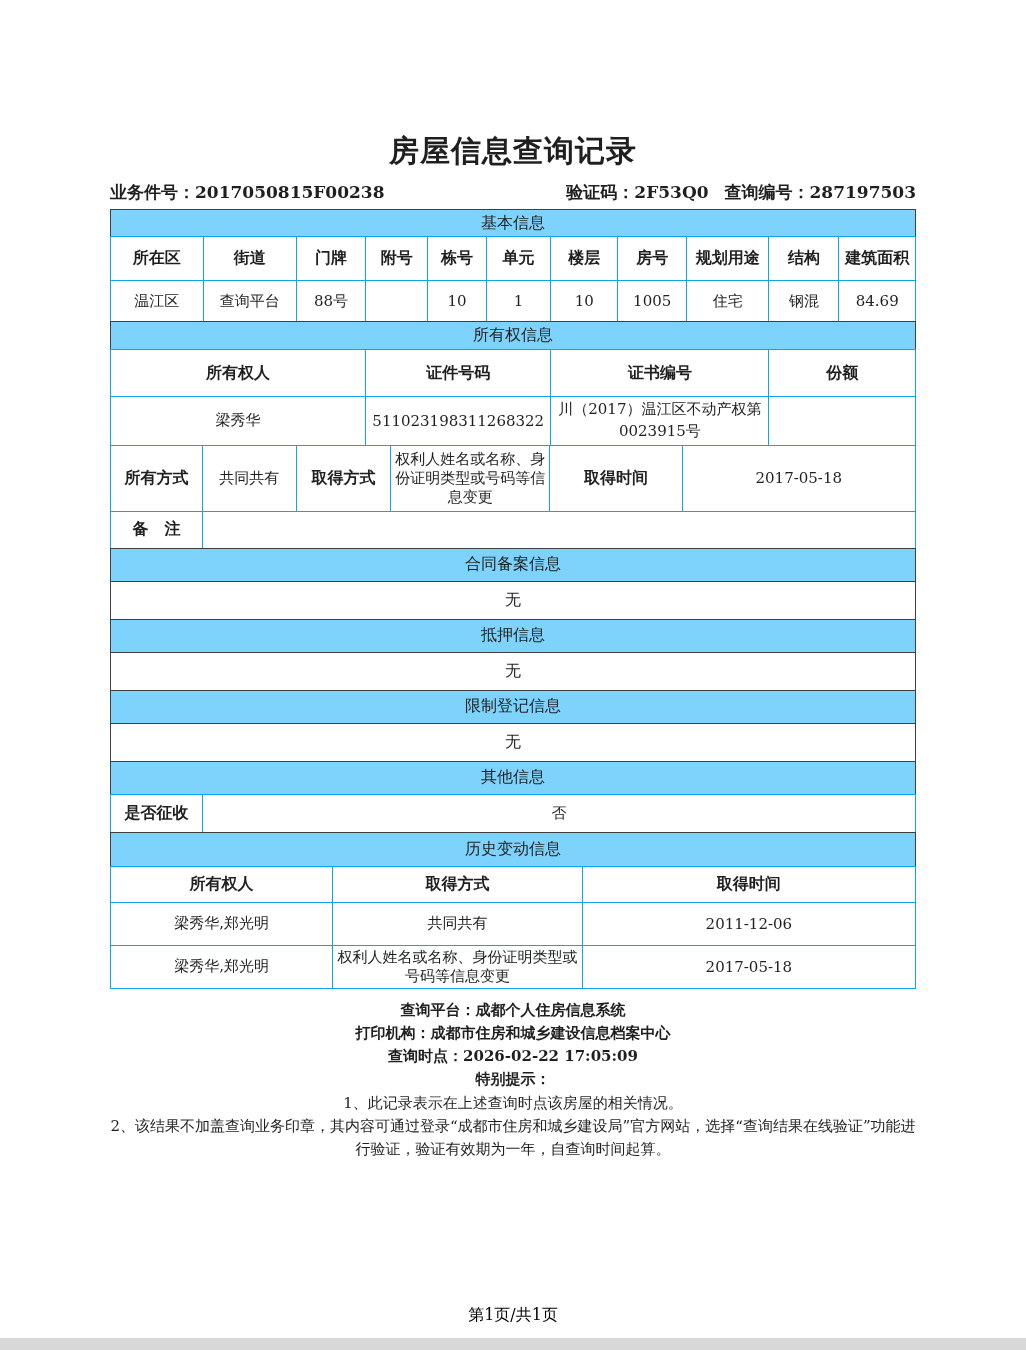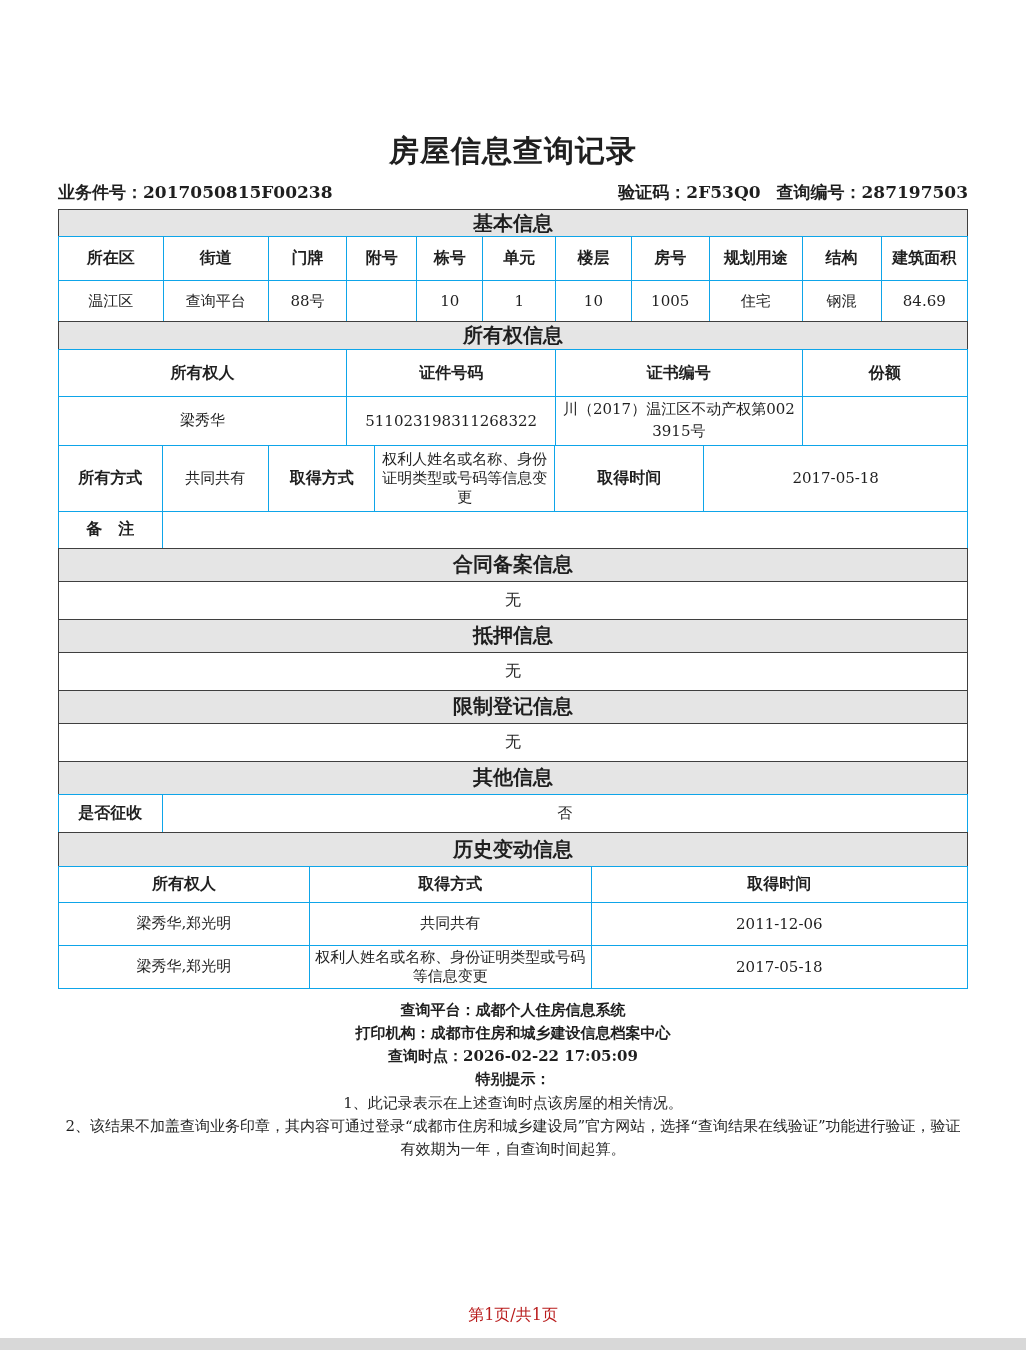--- a/index.html
+++ b/index.html
@@ -5,21 +5,21 @@
   * { box-sizing: border-box; }
   html, body {
     margin: 0; padding: 0;
     width: 1026px; height: 1350px;
     background: #ffffff;
     font-family: "DejaVu Serif", "Liberation Serif", serif;
     color: #1f1f1f;
     position: relative;
   }
   .page {
-    width: 910px;
+    width: 806px;
     margin: 0 auto;
     padding-top: 131px;
     position: relative;
   }
   .title {
     margin: 0;
     text-align: center;
     font-size: 30px;
     font-weight: bold;
     letter-spacing: 1px;
@@ -30,26 +30,26 @@
     align-items: flex-end;
     font-weight: bold;
     font-size: 17px;
     margin-top: 9px;
     margin-bottom: 5px;
   }
   .meta .grp2 { margin-left: 16px; margin-top: 40px; }
   .doc { width: 100%; }
   .bar {
     border: 1px solid #3f3f3f;
-    background: #e5e5e5;
+    background: #7dd3fc;
     display: flex;
     align-items: center;
     justify-content: center;
-    font-weight: bold;
-    font-size: 20px;
+    font-weight: normal;
+    font-size: 16px;
     margin-top: -1px;
   }
   .doc > :first-child { margin-top: 0; }
   .bar.h28 { height: 28px; }
   .bar.h29 { height: 29px; }
   .bar.h34 { height: 34px; }
   .bar.h35 { height: 35px; }
   .plain {
     border: 1px solid #3f3f3f;
     background: #ffffff;
@@ -83,21 +83,21 @@
     line-height: 1.55;
     text-align: center;
   }
   .footer .f-bold { font-weight: bold; }
   .page-num {
     position: absolute;
     left: 0; right: 0;
     bottom: 24px;
     text-align: center;
     font-size: 16px;
-    color: #b91c1c;
+    color: #000000;
   }
   .bottom-strip {
     position: absolute;
     left: 0; bottom: 0;
     width: 100%; height: 12px;
     background: #d8d8d8;
   }
 </style>
 </head>
 <body>

